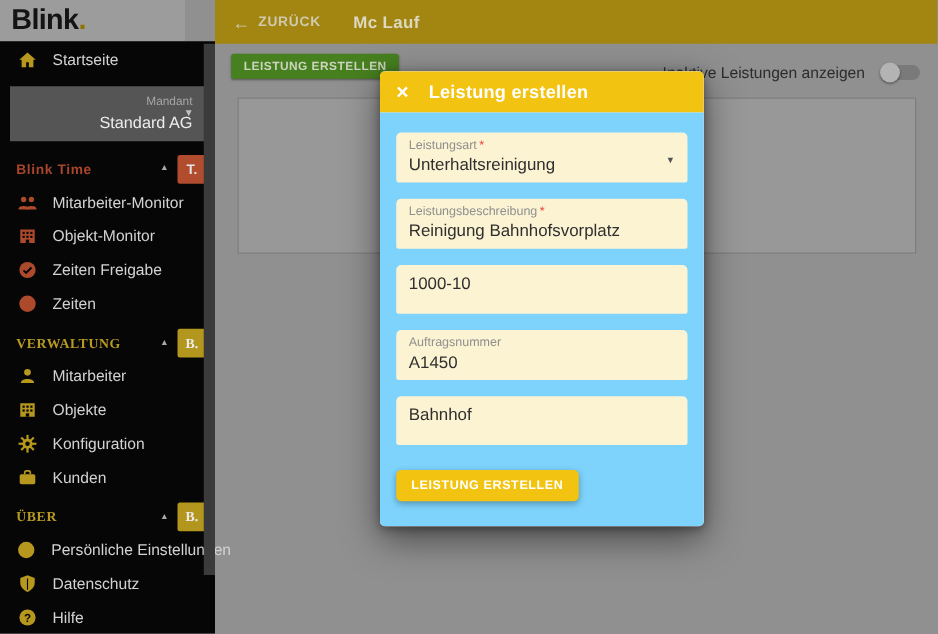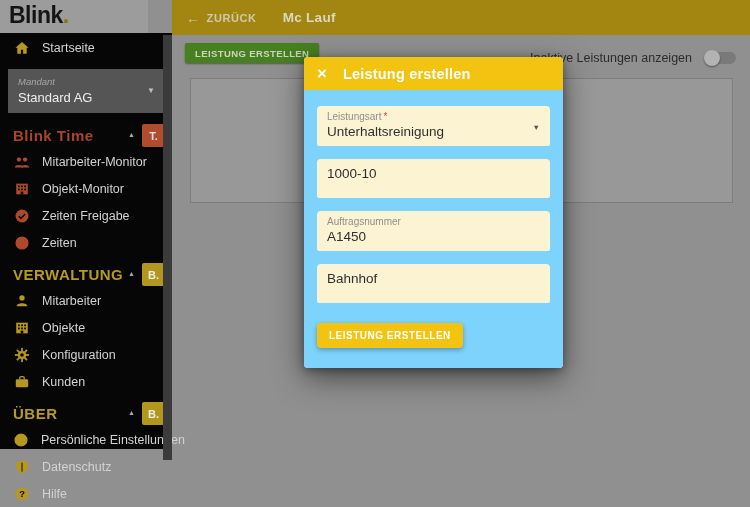--- a/index.html
+++ b/index.html
@@ -9,37 +9,37 @@
   
   .logo-strip { position:absolute; left:0; top:0; width:148px; height:33px; background:#9c9c9c; z-index:3; padding:2px 0 0 9px; }
   .logo-text { font-size:23px; font-weight:bold; color:#141414; letter-spacing:-0.5px; }
   .logo-dot { font-size:23px; font-weight:bold; color:#8e7502; }
   .app-header { position:absolute; left:172px; top:0; width:578px; height:35px; background:#a28611; display:flex; align-items:center; padding:0 14px; z-index:2; }
   .back-btn { background:none; border:none; color:#cfc9ad; font-size:11px; font-weight:bold; letter-spacing:0.6px; display:flex; align-items:center; cursor:pointer; font-family:inherit; }
   .back-arrow { font-size:14px; margin-right:6px; font-weight:normal; }
   .page-title { color:#ddd8c0; font-size:13.5px; font-weight:bold; margin-left:26px; letter-spacing:0.3px; }
 
   
-  .sidebar { position:absolute; left:0; top:33px; width:172px; height:416px; background:#060606; z-index:3; }
+  .sidebar { position:absolute; left:0; top:33px; width:172px; height:474px; background:#060606; z-index:3;text-align:right; }
   .scroll-thumb { position:absolute; right:0; top:2px; width:9px; height:425px; background:#3b3b3b; }
   .nav-item { height:27px; display:flex; align-items:center; padding-left:13px; cursor:pointer; }
   .nav-item.home { height:30px; }
   .nav-label { color:#d2d2d2; font-size:12.5px; margin-left:12px; white-space:nowrap; }
   .icon { width:17px; height:17px; display:inline-flex; align-items:center; justify-content:center; }
   .icon svg { fill:currentColor; width:16px; height:16px; }
   .icon.gold { color:#b6981f; }
   .icon.red { color:#ad4a2c; }
   .mandant { position:relative; margin:6px 8px 0 8px; height:44px; background:#555555; padding:7px 10px 0 10px; cursor:pointer; }
-  .mandant-label { font-size:9.5px; color:#a6a6a6;font-style:italic; }
+  .mandant-label { font-size:9.5px; color:#a6a6a6; }
   .mandant-value { font-size:13px; color:#ededed; margin-top:3px; }
   .mandant-caret { position:absolute; right:9px; top:17px; font-size:8px; color:#c0c0c0; }
   .section-head { position:relative; height:25px; display:flex; align-items:center; padding-left:13px; cursor:pointer; }
   .section-head.first { margin-top:10px; }
-  .section-head.later { margin-top:6px; }
-  .section-title { font-size:15px; font-weight:bold; letter-spacing:0.5px; white-space:nowrap; }
+  .section-head.later { margin-top:6px;font-family:Liberation Serif, serif; }
+  .section-title { font-size:11px; font-weight:bold; letter-spacing:0.5px; white-space:nowrap; }
   .red-text .section-title { color:#a8452b; }
   .gold-text .section-title { color:#b79a22; }
   .caret { position:absolute; right:37px; top:8px; font-size:7px; color:#a8a8a8; }
   .badge { position:absolute; right:7px; top:1px; width:23px; height:23px; border-radius:2px; display:flex; align-items:center; justify-content:center; font-size:11px; font-weight:bold; }
   .badge.red-bg { background:#b14c2e; color:#e3e3e3; }
   .badge.gold-bg { background:#b3961e; color:#ececec; }
 
   
   .main { position:absolute; left:172px; top:35px; width:578px; height:472px; background:#909090; }
   .green-btn { position:absolute; left:13px; top:8px; height:20px; padding:0 10px; background:#47801f; color:#ccd3c0; border:none; border-radius:2px; font-size:9.5px; font-weight:bold; letter-spacing:0.4px; font-family:inherit; cursor:pointer; box-shadow:0 1px 2px rgba(0,0,0,0.4); }
@@ -264,20 +264,24 @@
       <span class="modal-title">Leistung erstellen</span>
     </div>
     <div class="modal-body">
 
       <div class="field">
         <div class="field-label"><span>Leistungsart</span><span class="req">*</span></div>
         <div class="field-value">Unterhaltsreinigung</div>
         <span class="select-caret">▼</span>
       </div>
 
+      <div class="field">
+        <div class="field-label"><span>Leistungsbeschreibung</span><span class="req">*</span></div>
+        <div class="field-value">Reinigung Bahnhofsvorplatz</div>
+      </div>
 
       <div class="field">
         <div class="field-value">1000-10</div>
       </div>
 
       <div class="field">
         <div class="field-label"><span>Auftragsnummer</span></div>
         <div class="field-value">A1450</div>
       </div>
 

